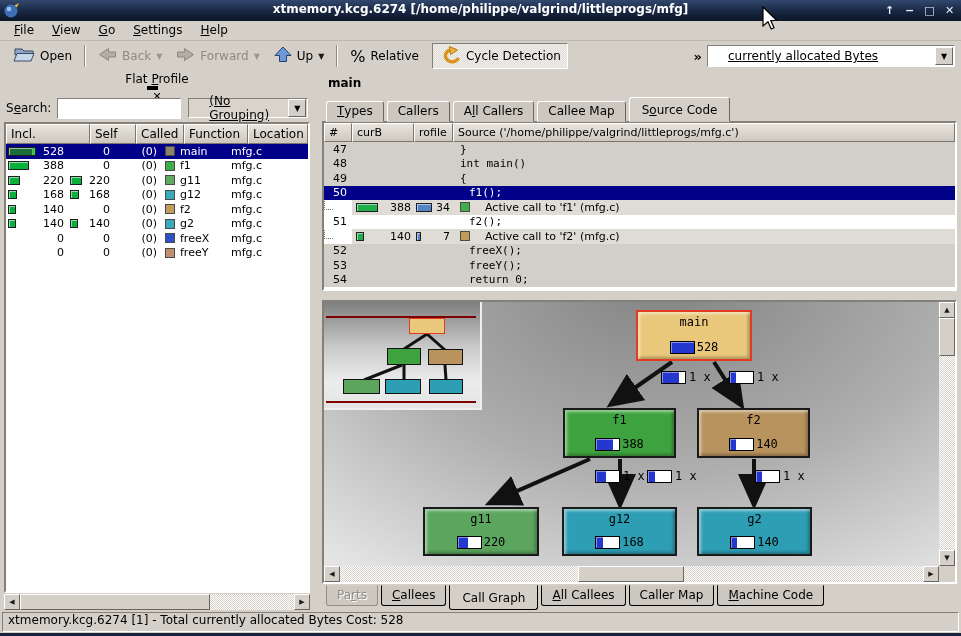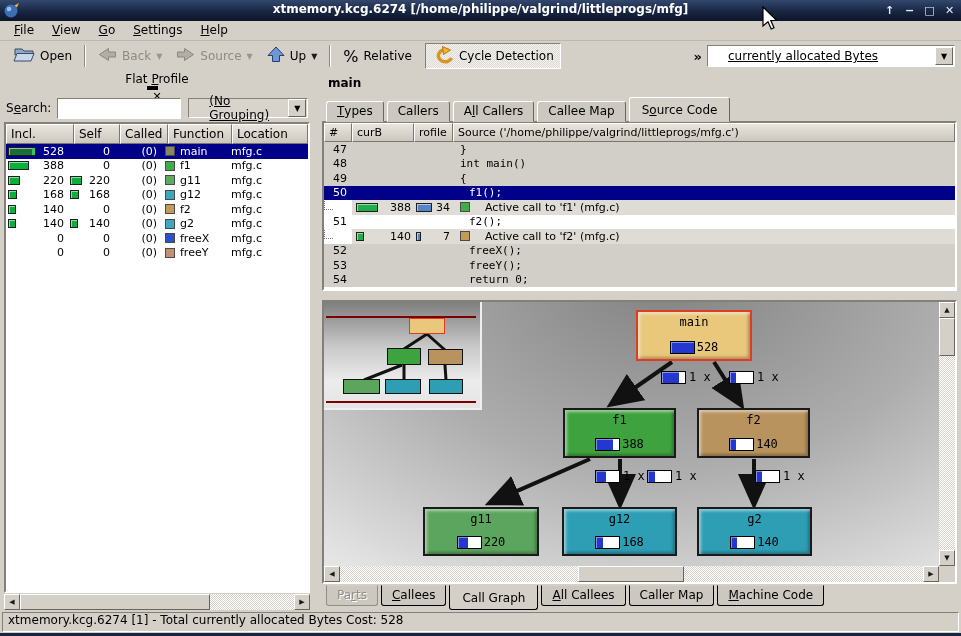--- a/index.html
+++ b/index.html
@@ -161,21 +161,21 @@
       </span>
       <span>Back</span>
       <span class="drop dis">▼</span>
     </div>
     <div class="tbtn disabled">
       <span>
         <svg width="19" height="15">
             <path d="M8.5 1.5 v3.5 h-7 v5 h7 v3.5 l9-6 z" fill="#b2aea6" stroke="#8a867c"></path>
           </svg>
       </span>
-      <span>Source</span>
+      <span>Forward</span>
       <span class="drop dis">▼</span>
     </div>
     <div class="tbtn">
       <span>
         <svg width="18" height="17">
             <path d="M9 1 L17 9.5 h-4.5 v6 h-7 v-6 H1 z" fill="#6f98d8" stroke="#23406e"></path>
           </svg>
       </span>
       <span>Up</span>
       <span class="drop">▼</span>
@@ -210,21 +210,21 @@
     <div class="search-row">
       <span id="search-label">S<u>e</u>arch:</span>
       <input class="search-input" id="search-input" style="">
       <div class="small-combo group-combo">
         <span class="combo-text">(No Grouping)</span>
         <span class="combo-btn">▼</span>
       </div>
     </div>
     <div class="flat-table sunken2">
       <div class="fhead" id="flat-head">
-          <div class="hcell" style="width: 68px;">Incl.</div>
+          <div class="hcell" style="width: 84px;">Incl.</div>
           <div class="hcell" style="width: 46px;">Self</div>
           <div class="hcell" style="width: 48px;">Called</div>
           <div class="hcell" style="width: 64px;">Function</div>
           <div class="hcell" style="flex: 1 1 0%;">Location</div>
         </div>
       <div id="flat-rows">
           <div class="frow sel">
             <div class="c-incl">
               <span class="bar" style="width: 28px; background: rgb(28, 110, 56);">
                 <span class="tip" style="background: rgb(60, 196, 92);"></span>

